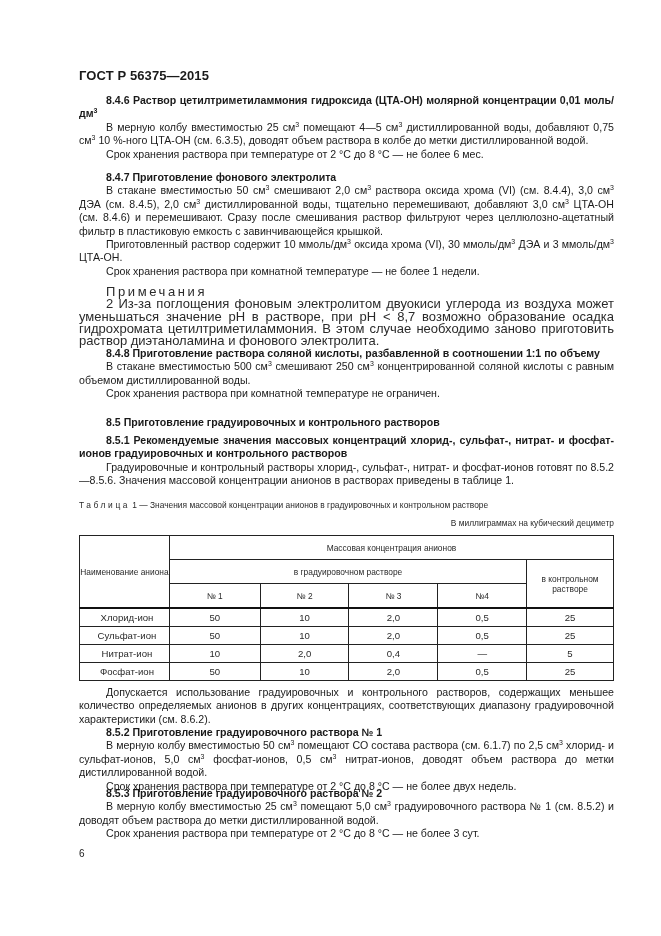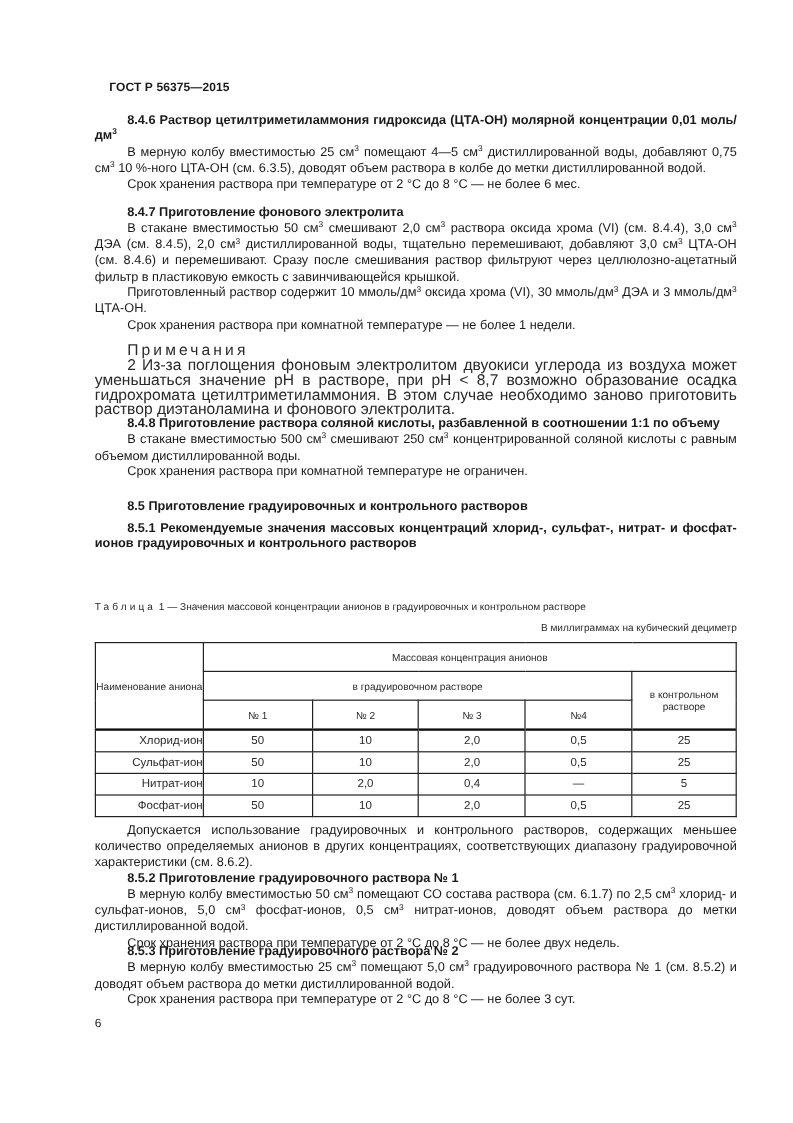--- a/index.html
+++ b/index.html
@@ -1,32 +1,32 @@
 <!DOCTYPE html>
 <html><head>
 <meta charset="utf-8">
 <style>
   html, body { margin: 0; padding: 0; background: #ffffff; }
   body { width: 661px; height: 936px; position: relative; overflow: hidden;
          font-family: "Liberation Sans", sans-serif; color: #1a1a1a; }
-  .hdr { position: absolute; left: 91px; top: 68px; font-size: 10px; font-weight: bold; letter-spacing: 0.1px; }
+  .hdr { position: absolute; left: 79px; top: 68px; font-size: 13px; font-weight: bold; letter-spacing: 0.1px; }
   .blk { position: absolute; left: 79px; width: 535px; font-size: 10.6px; line-height: 13.4px; text-align: justify; }
   .ind { text-indent: 27px; }
   .b { font-weight: bold; }
   sup { font-size: 7px; line-height: 0; vertical-align: 4px; }
   .note { font-size: 13px; line-height: 12.2px; color: #2a2a2a; }
   .spaced { letter-spacing: 2.6px; }
   .tcap { position: absolute; left: 79px; top: 500px; font-size: 8.4px; color: #2a2a2a; }
   .tunit { position: absolute; right: 47px; top: 518px; font-size: 8.4px; color: #2a2a2a; }
   table { position: absolute; left: 79px; top: 535px; width: 535px; border-collapse: collapse;
           font-size: 8.4px; color: #2a2a2a; }
   td, th { border: 1px solid #222; text-align: center; padding: 0; font-weight: normal; }
   th { height: 23px; }
   td { height: 17px; font-size: 9.6px; }
-  td.name { text-align: right; padding-left: 5px; }
+  td.name { text-align: center; padding-left: 5px; }
   tbody tr:first-child td { border-top: 2px solid #111; }
   .pnum { position: absolute; left: 79px; top: 848px; font-size: 10px; }
 </style>
 </head>
 <body>
 
 <div class="hdr">ГОСТ Р 56375—2015</div>
 
 <div class="blk" style="top:94px">
   <div class="ind b"><span>8.4.6 Раствор цетилтриметиламмония гидроксида (ЦТА-ОН) молярной концентрации 0,01 моль/дм</span><sup>3</sup></div>
@@ -49,20 +49,21 @@
   <div class="ind"><span>В стакане вместимостью 500 см</span><sup>3</sup><span> смешивают 250 см</span><sup>3</sup><span> концентрированной соляной кислоты с равным объемом дистиллированной воды.</span></div>
   <div class="ind">Срок хранения раствора при комнатной температуре не ограничен.</div>
 </div>
 
 <div class="blk" style="top:416px">
   <div class="ind b">8.5 Приготовление градуировочных и контрольного растворов</div>
 </div>
 
 <div class="blk" style="top:434px">
   <div class="ind b">8.5.1 Рекомендуемые значения массовых концентраций хлорид-, сульфат-, нитрат- и фосфат-ионов градуировочных и контрольного растворов</div>
+  <div class="ind">Градуировочные и контрольный растворы хлорид-, сульфат-, нитрат- и фосфат-ионов готовят по 8.5.2—8.5.6. Значения массовой концентрации анионов в растворах приведены в таблице 1.</div>
 </div>
 
 <div class="tcap"><span class="spaced">Таблица</span><span> 1 — Значения массовой концентрации анионов в градуировочных и контрольном растворе</span></div>
 <div class="tunit">В миллиграммах на кубический дециметр</div>
 
 <table>
   <colgroup>
     <col style="width:90px">
       <col style="width:91px">
       <col style="width:89px">

